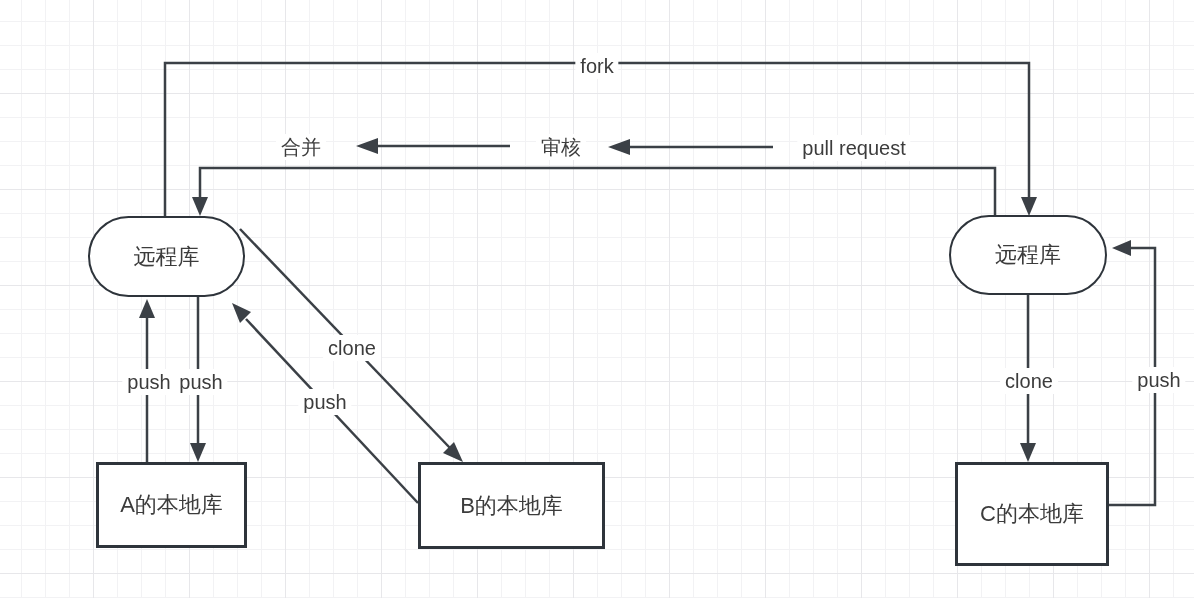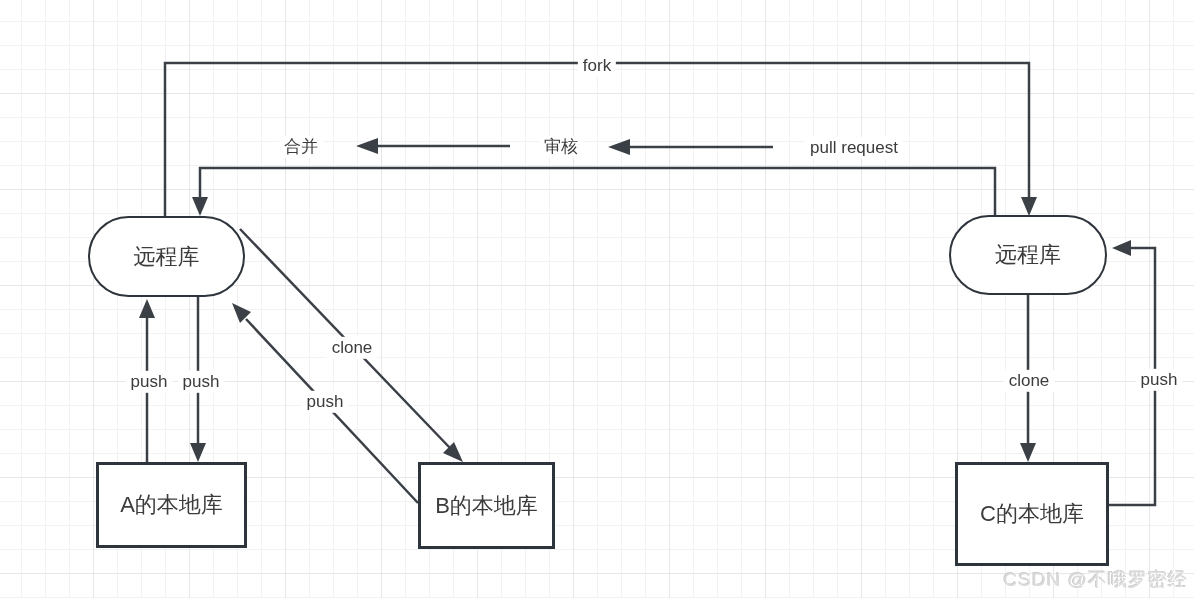--- a/index.html
+++ b/index.html
@@ -27,21 +27,21 @@
     border:3px solid #2e343b;
     box-sizing:border-box;
     color:#3c3c3c;font-size:22px;
   }
   .stadium{border-radius:41px;border-width:2.5px;}
   .edge-label{
     position:absolute;
     transform:translate(-50%,-50%);
     background:#ffffff;
     padding:1px 5px;
-    color:#3c3c3c;font-size:17px;white-space:nowrap;
+    color:#3c3c3c;font-size:20px;white-space:nowrap;
     line-height:1.2;
   }
   .watermark{
     position:absolute;
     right:6px;top:567px;
     font-size:19px;letter-spacing:1px;
     color:#dadada;
     text-shadow:1px 1px 0 #ffffff,-1px -1px 0 #cccccc;
     white-space:nowrap;
   }
@@ -109,21 +109,21 @@
   </div>
 
   <div class="node stadium" style="left:949px;top:215px;width:158px;height:80px;">
     <span>远程库</span>
   </div>
 
   <div class="node" style="left:96px;top:462px;width:151px;height:86px;">
     <span>A的本地库</span>
   </div>
 
-  <div class="node" style="left:418px;top:462px;width:137px;height:87px;">
+  <div class="node" style="left:418px;top:462px;width:187px;height:87px;">
     <span>B的本地库</span>
   </div>
 
   <div class="node" style="left:955px;top:462px;width:154px;height:104px;">
     <span>C的本地库</span>
   </div>
 
   <span class="edge-label" style="left:597px;top:66px;">fork</span>
 
   <span class="edge-label" style="left:301px;top:147px;">合并</span>
@@ -137,15 +137,14 @@
   <span class="edge-label" style="left:201px;top:382px;">push</span>
 
   <span class="edge-label" style="left:352px;top:348px;">clone</span>
 
   <span class="edge-label" style="left:325px;top:402px;">push</span>
 
   <span class="edge-label" style="left:1029px;top:381px;">clone</span>
 
   <span class="edge-label" style="left:1159px;top:380px;">push</span>
 
-  <div class="watermark">CSDN @不哦罗密经</div>
 
 </div>
 
 </body></html>

